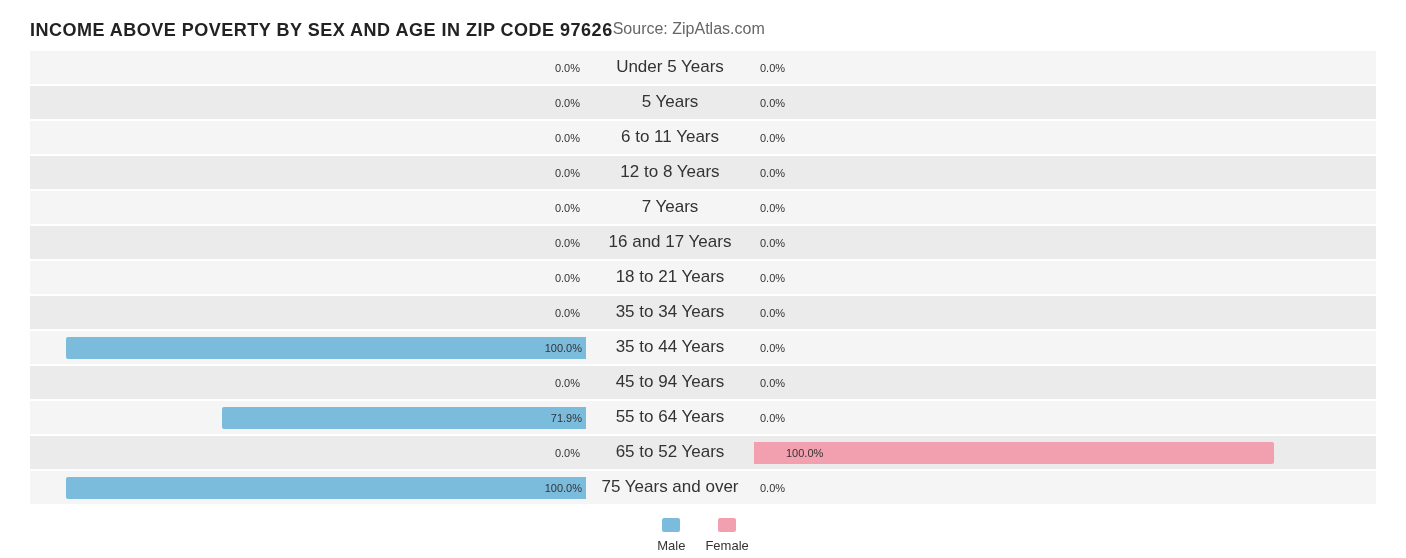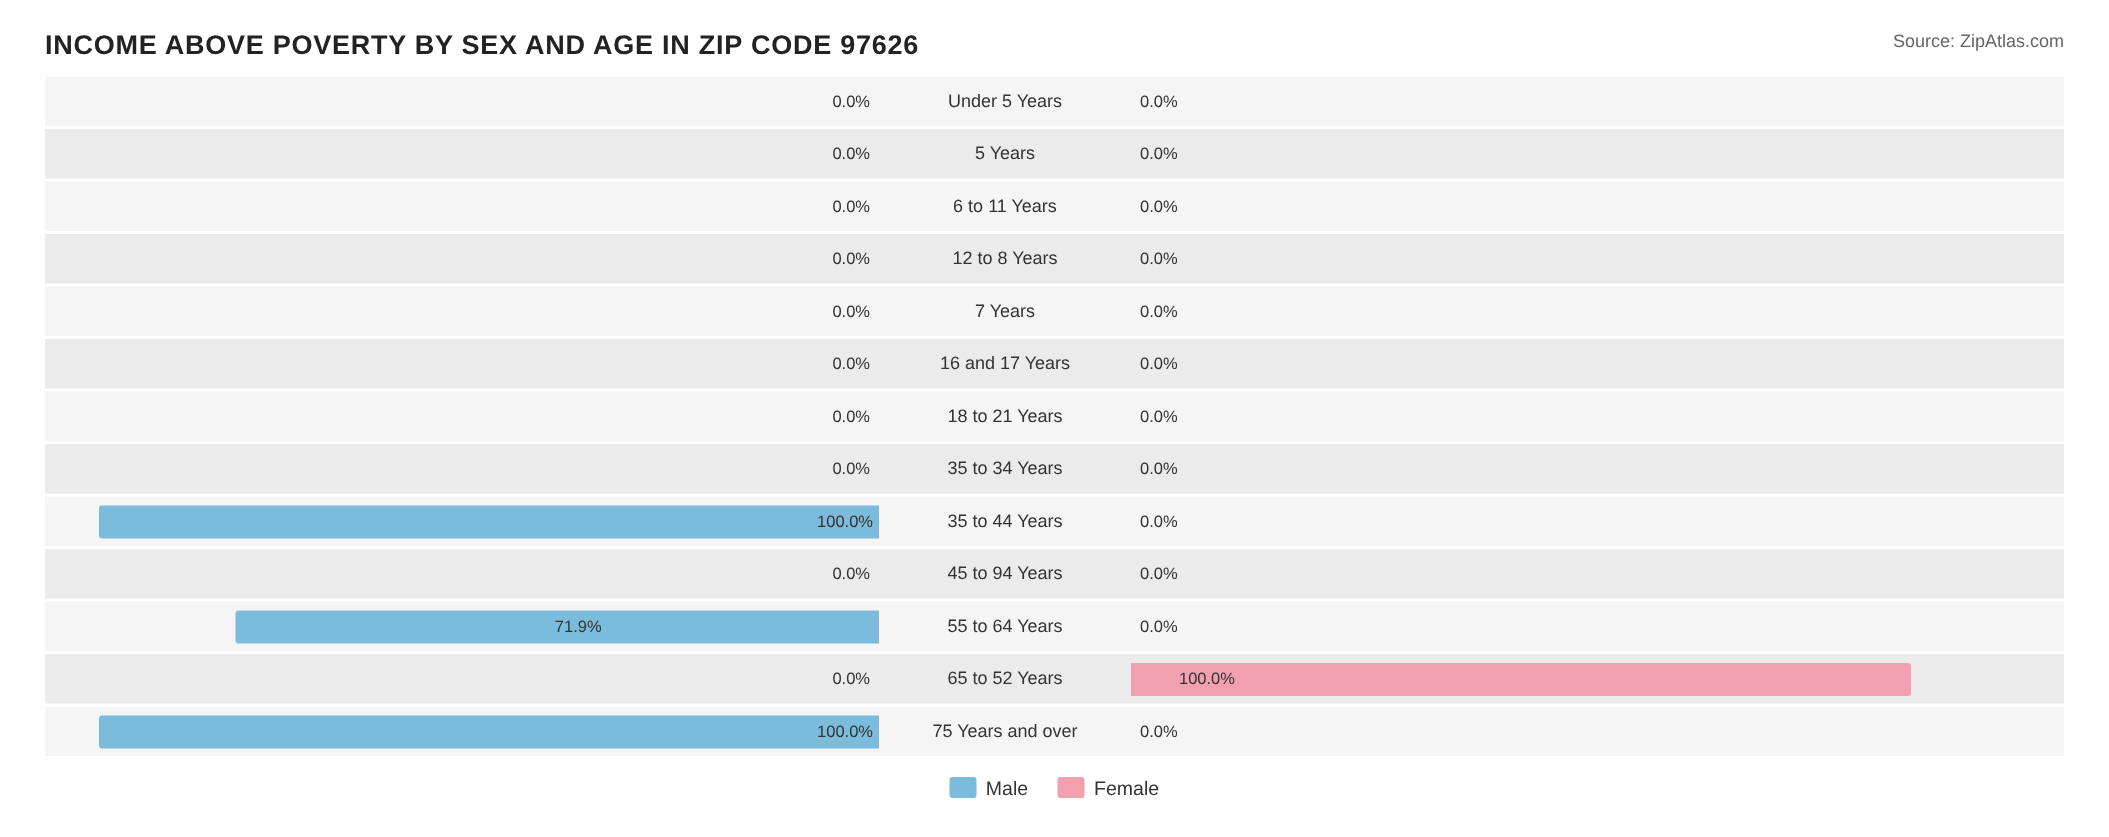--- a/index.html
+++ b/index.html
@@ -5,33 +5,33 @@
     * { box-sizing: border-box; margin: 0; padding: 0; }
     body {
       font-family: Arial, sans-serif;
       background: #fff;
       width: 1406px;
       min-height: 558px;
       padding: 20px 30px;
     }
     .header-row {
       display: flex;
-      justify-content: space-between;
+      justify-content: flex-start;
       align-items: flex-start;
       margin-bottom: 10px;
     }
     .chart-title {
       font-size: 18px;
       font-weight: bold;
       color: #222;
       text-transform: uppercase;
       letter-spacing: 0.5px;
     }
     .source-text {
-      font-size: 12px;
+      font-size: 16px;
       color: #666;
     }
     .chart-area {
       width: 100%;
     }
     .bar-row {
       display: flex;
       align-items: center;
       height: 33px;
       margin-bottom: 2px;
@@ -52,21 +52,21 @@
     .right-section {
       width: 560px;
       display: flex;
       align-items: center;
       justify-content: flex-start;
       padding-left: 4px;
     }
     .label-section {
       width: 160px;
       text-align: center;
-      font-size: 12px;
+      font-size: 17px;
       color: #333;
       flex-shrink: 0;
       line-height: 1.2;
       padding: 0 4px;
     }
     .male-bar {
       height: 22px;
       background: #7bbcdd;
       border-radius: 2px 0 0 2px;
       display: flex;
@@ -117,22 +117,23 @@
     .legend {
       display: flex;
       justify-content: center;
       margin-top: 10px;
       gap: 20px;
       font-size: 13px;
       color: #333;
     }
     .legend-item {
       display: flex;
-      align-items: flex-start;
+      align-items: center;
       gap: 6px;
+      flex-direction: column;
     }
     .legend-swatch {
       width: 18px;
       height: 14px;
       border-radius: 2px;
     }
     .bottom-labels {
       display: flex;
       justify-content: space-between;
       font-size: 12px;
@@ -319,21 +320,21 @@
       <div class="right-bar-container">
         <div class="female-bar" style="width:2px; background:transparent;"></div>
         <span class="bar-value-outside-right">0.0%</span>
       </div>
     </div>
   </div>
       <div class="bar-row">
     <div class="left-section">
 
       <div class="left-bar-container">
-        <div class="male-bar" style="width:429px;justify-content:center;">
+        <div class="male-bar" style="width:364px;">
           <span class="bar-value">71.9%</span>
         </div>
       </div>
     </div>
     <div class="label-section">55 to 64 Years</div>
     <div class="right-section">
 
       <div class="right-bar-container">
         <div class="female-bar" style="width:2px; background:transparent;"></div>
         <span class="bar-value-outside-right">0.0%</span>

